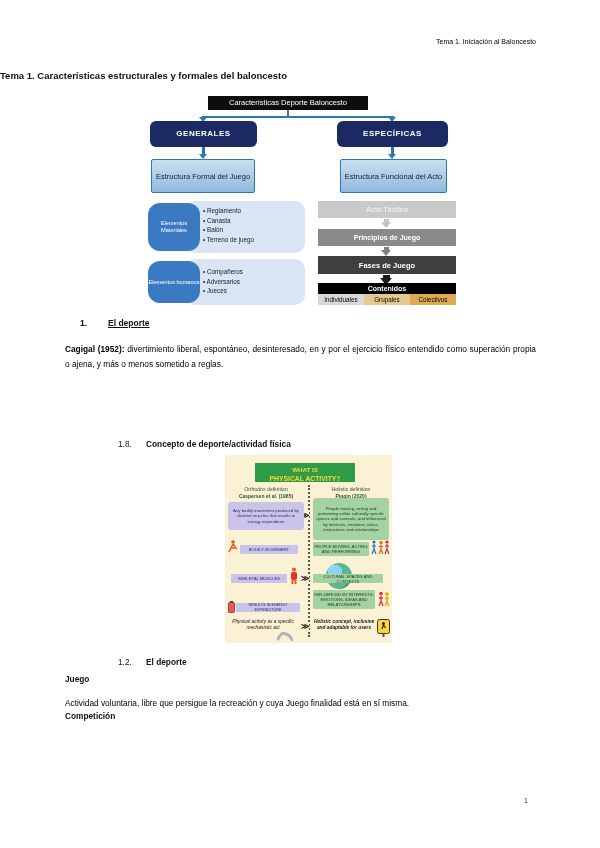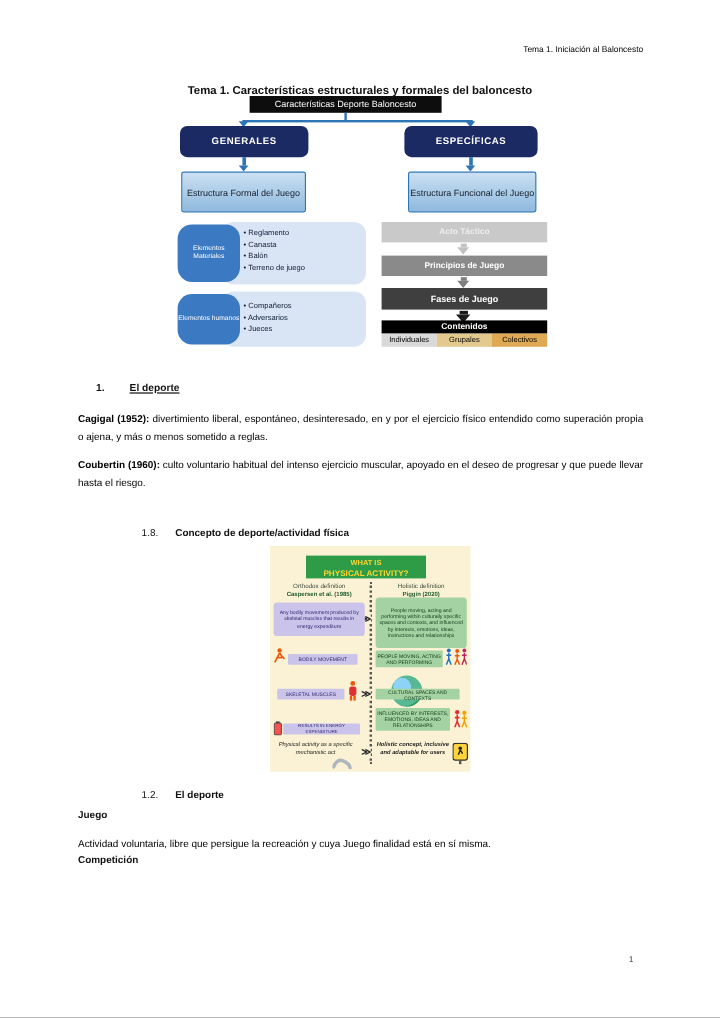--- a/index.html
+++ b/index.html
@@ -1,26 +1,26 @@
 <!DOCTYPE html>
 <html><head>
 <meta charset="utf-8">
 <style>
   html,body{margin:0;padding:0;background:#888;}
   .page{position:relative;width:600px;height:848px;background:#ffffff;margin:0 auto;
         font-family:"Liberation Sans",sans-serif;color:#111;overflow:hidden;}
 
   
   .doc-header{position:absolute;top:38px;right:64px;font-size:7px;color:#000;}
-  .doc-title{position:absolute;top:70px;left:0;width:100%;text-align:center;
+  .doc-title{position:absolute;top:70px;left:0;width:100%;text-align:left;
              font-size:9.5px;font-weight:bold;}
   .page-number{position:absolute;top:797px;left:524px;font-size:7px;color:#333;}
 
   
-  .diagram{position:absolute;left:130px;top:78px;width:352px;height:216px;}
+  .diagram{position:absolute;left:130px;top:94px;width:352px;height:216px;}
   .root-box{position:absolute;left:78px;top:2px;width:160px;height:14px;background:#0d0d0d;
             color:#fff;font-size:7.5px;text-align:center;line-height:14px;}
   .conn{position:absolute;background:#2E75B5;}
   .ah{position:absolute;width:0;height:0;border-left:4px solid transparent;
       border-right:4px solid transparent;border-top:5px solid #2E75B5;}
   .navy{position:absolute;height:26px;background:#1B2A63;border-radius:6px;color:#fff;
         font-weight:bold;font-size:8px;text-align:center;line-height:26px;letter-spacing:.5px;}
   .struct{position:absolute;height:34px;border:1px solid #2E75B5;border-radius:2px;
           background:linear-gradient(#CBE0F2,#8FB9DE);font-size:7.5px;color:#15202b;
           display:flex;align-items:center;justify-content:center;text-align:center;padding:0 0;box-sizing:border-box;}
@@ -89,21 +89,21 @@
 
     <div class="navy" style="left:20px;top:27px;width:107px;">GENERALES</div>
     <div class="navy" style="left:207px;top:27px;width:111px;">ESPECÍFICAS</div>
 
     <div class="conn" style="left:72px;top:53px;width:3px;height:7px;"></div>
     <div class="ah" style="left:69px;top:60px;"></div>
     <div class="conn" style="left:261px;top:53px;width:3px;height:7px;"></div>
     <div class="ah" style="left:258px;top:60px;"></div>
 
     <div class="struct" style="left:21px;top:65px;width:104px;">Estructura Formal del Juego</div>
-    <div class="struct" style="left:210px;top:65px;width:107px;">Estructura Funcional del Juego</div>
+    <div class="struct" style="left:210px;top:65px;width:107px;">Estructura Funcional del Acto</div>
 
     <div class="panel" style="left:55px;top:107px;width:120px;height:52px;"></div>
     <div class="bluelab" style="left:18px;top:109px;height:48px;">Elementos Materiales</div>
     <div class="bullets" style="left:73px;top:112px;">
       <div>Reglamento</div>
       <div>Canasta</div>
       <div>Balón</div>
       <div>Terreno de juego</div>
     </div>
 
@@ -135,21 +135,20 @@
     </div>
   </div>
 
   <div class="h1" style="top:318px;">
     <span class="num">1.</span>
     <span class="txt">El deporte</span>
   </div>
 
   <p class="para" style="top:334px;"><b>Cagigal (1952):</b><span> divertimiento liberal, espontáneo, desinteresado, en y por el ejercicio físico entendido como superación propia o ajena, y más o menos sometido a reglas.</span></p>
 
-  <p class="para" style="top:372px;"><b>Coubertin (1960):</b><span> culto voluntario habitual del intenso ejercicio muscular, apoyado en el deseo de progresar y que puede llevar hasta el riesgo.</span></p>
 
 
   <div class="h2" style="top:439px;">
     <span class="num">1.8.</span>
     <span class="txt">Concepto de deporte/actividad física</span>
   </div>
 
   <div class="info">
     <div class="gtitle">
       <div>WHAT IS</div>

